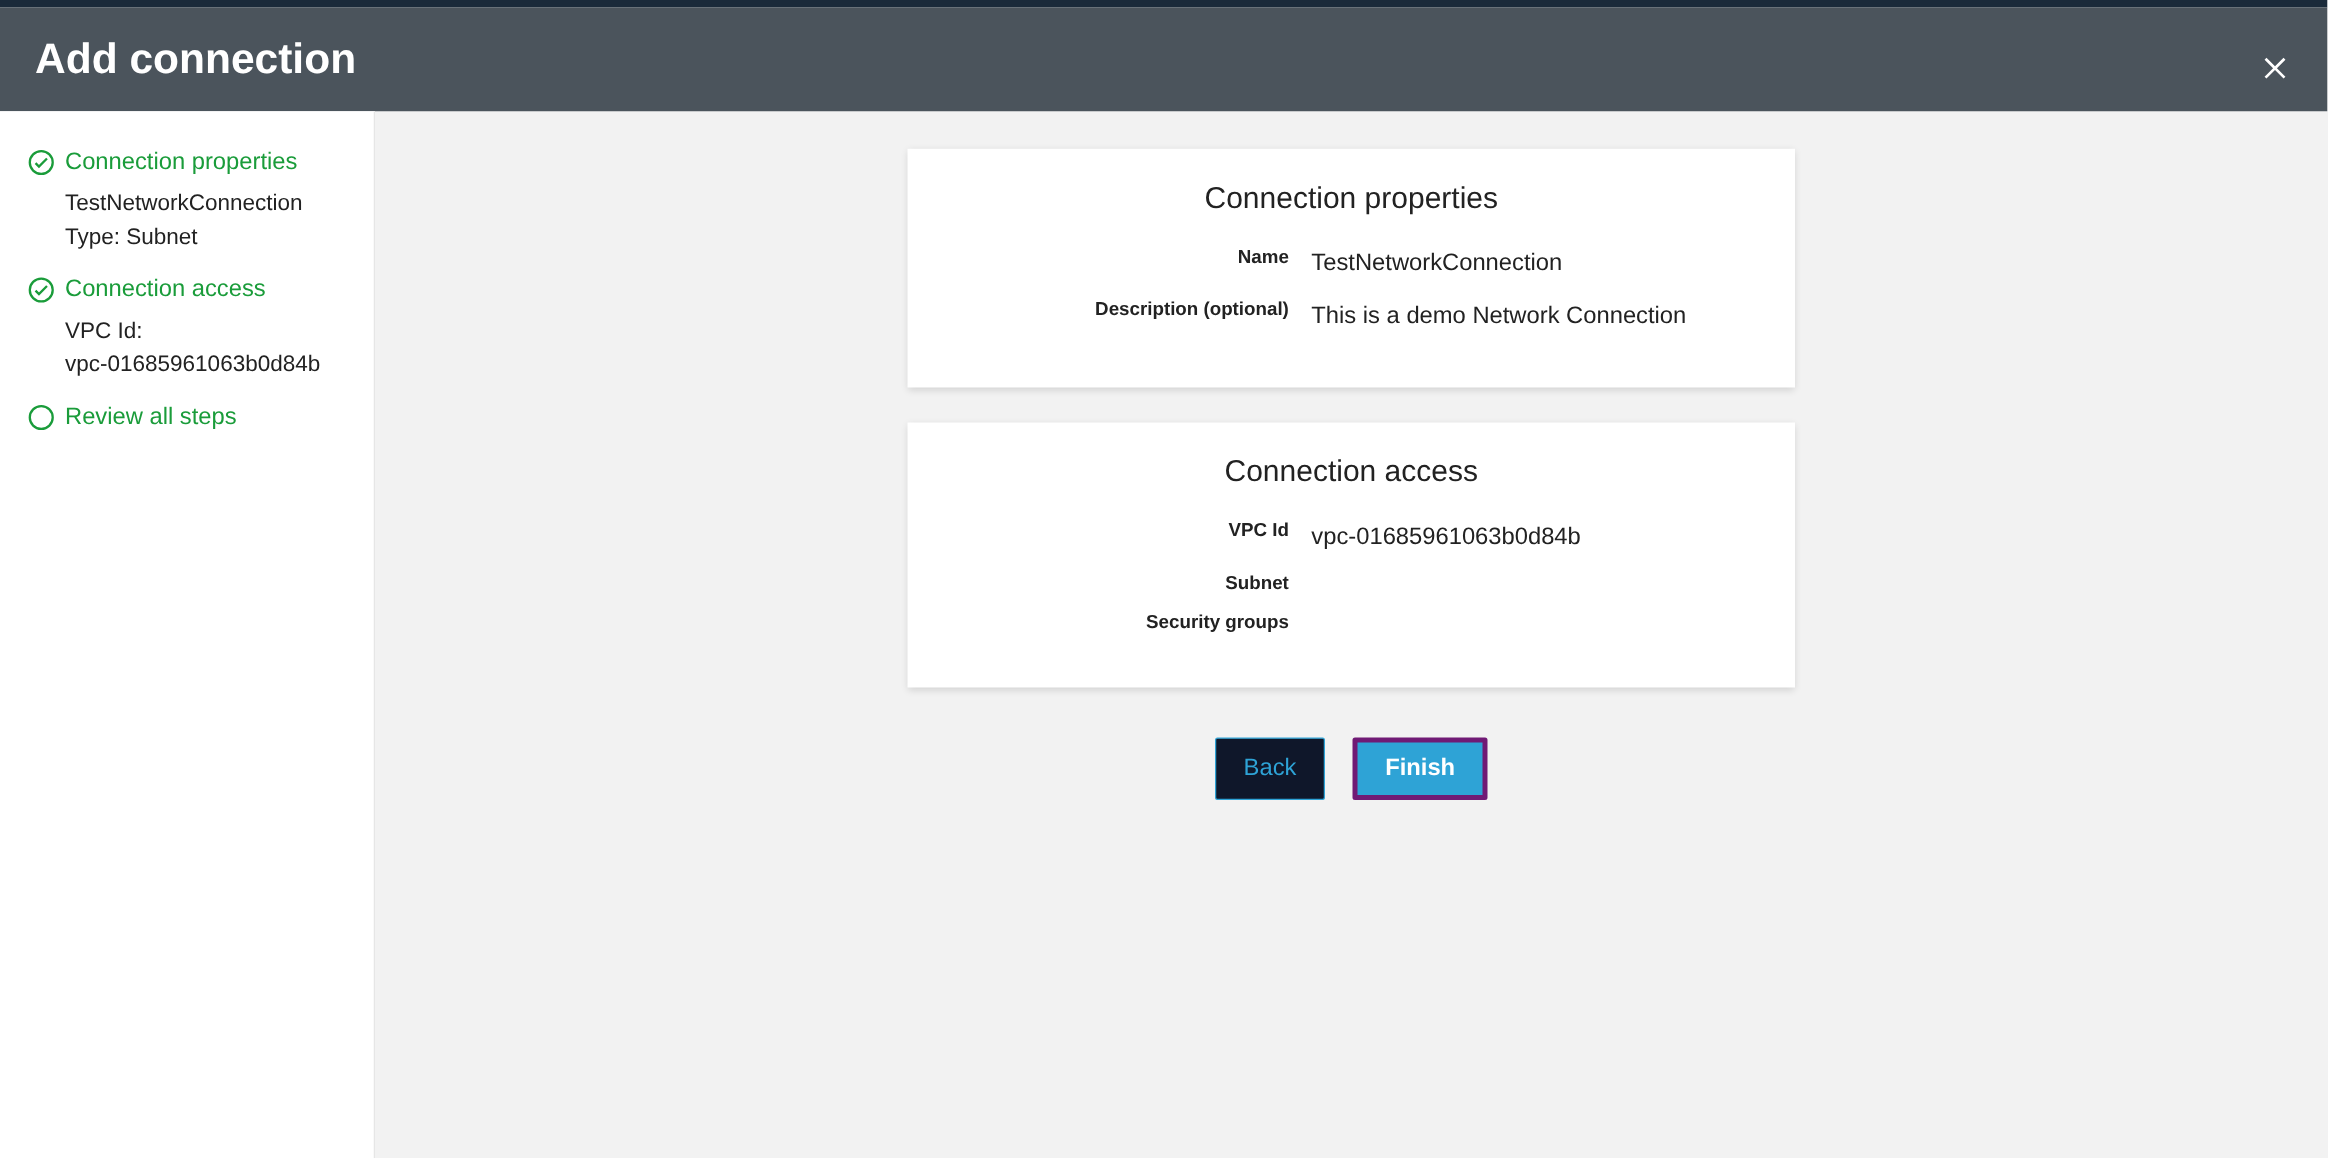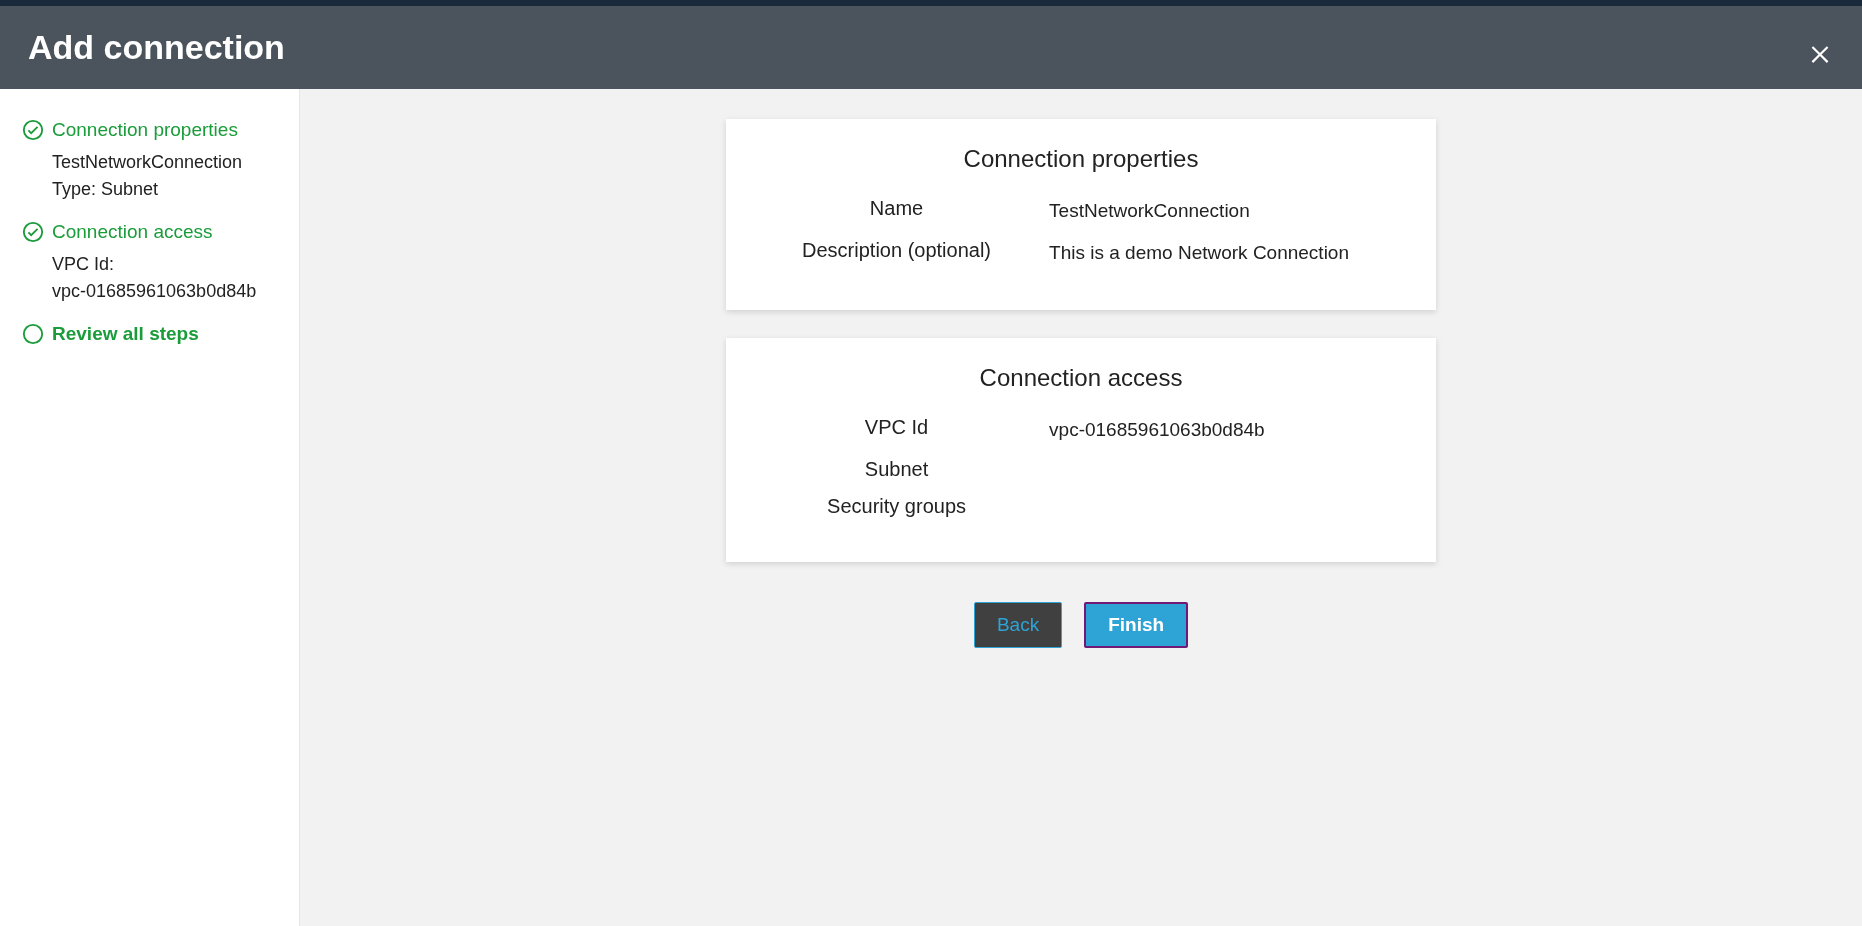--- a/index.html
+++ b/index.html
@@ -50,21 +50,21 @@
   }
   .step-header {
     display: flex;
     align-items: center;
     gap: 8px;
     color: #1a9c3a;
     font-size: 19px;
     font-weight: 400;
     cursor: pointer;
   }
-  .step-header.current { font-weight: 700; }
+  .step-header.current { font-weight: 400; }
   .step-icon {
     width: 22px;
     height: 22px;
     flex-shrink: 0;
   }
   .step-icon svg { width: 22px; height: 22px; }
   .step-details {
     margin-left: 30px;
     margin-top: 8px;
     color: #222;
@@ -94,25 +94,25 @@
     font-weight: 400;
     margin-bottom: 24px;
   }
   .row {
     display: flex;
     align-items: flex-start;
     margin-bottom: 14px;
   }
   .row-label {
     width: 45%;
-    text-align: center;
-    font-weight: 400;
+    text-align: right;
+    font-weight: 700;
     color: #222;
     padding-right: 18px;
-    font-size: 20px;
+    font-size: 15px;
   }
   .row-value {
     width: 55%;
     color: #222;
     font-size: 19px;
     line-height: 1.45;
     word-wrap: break-word;
   }
 
   .actions {
@@ -122,28 +122,28 @@
     margin-top: 12px;
   }
   .btn {
     font-size: 19px;
     padding: 10px 22px;
     border-radius: 2px;
     cursor: pointer;
     border: 1px solid transparent;
   }
   .btn-secondary {
-    background: #404040;
+    background: #0f172a;
     border: 1px solid #2ea3d6;
     color: #2ea3d6;
   }
   .btn-primary {
     background: #2ea3d6;
     color: #fff;
-    border: 2px solid #701a75;
+    border: 4px solid #701a75;
     font-weight: 600;
   }
 </style>
 </head>
 <body>
 
 <div class="topbar"></div>
 
 <div class="header">
   <h1>Add connection</h1>

